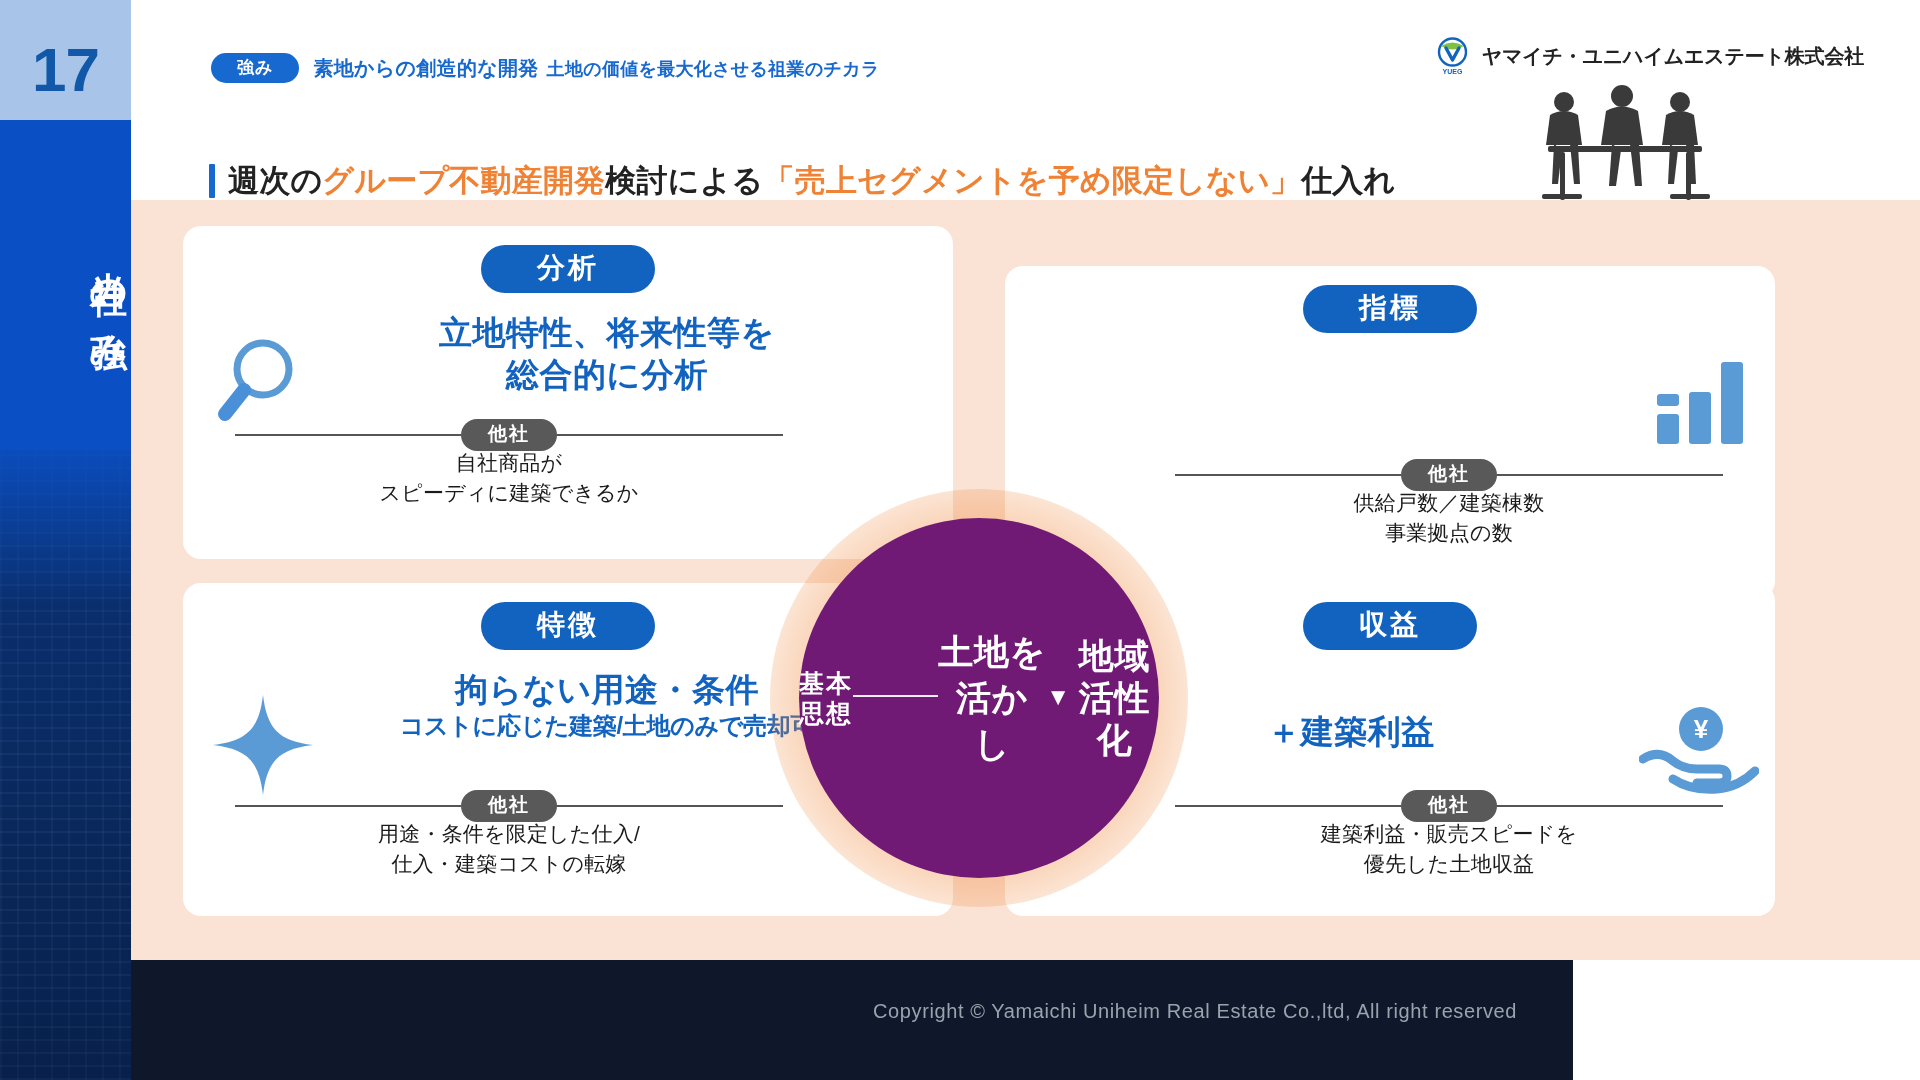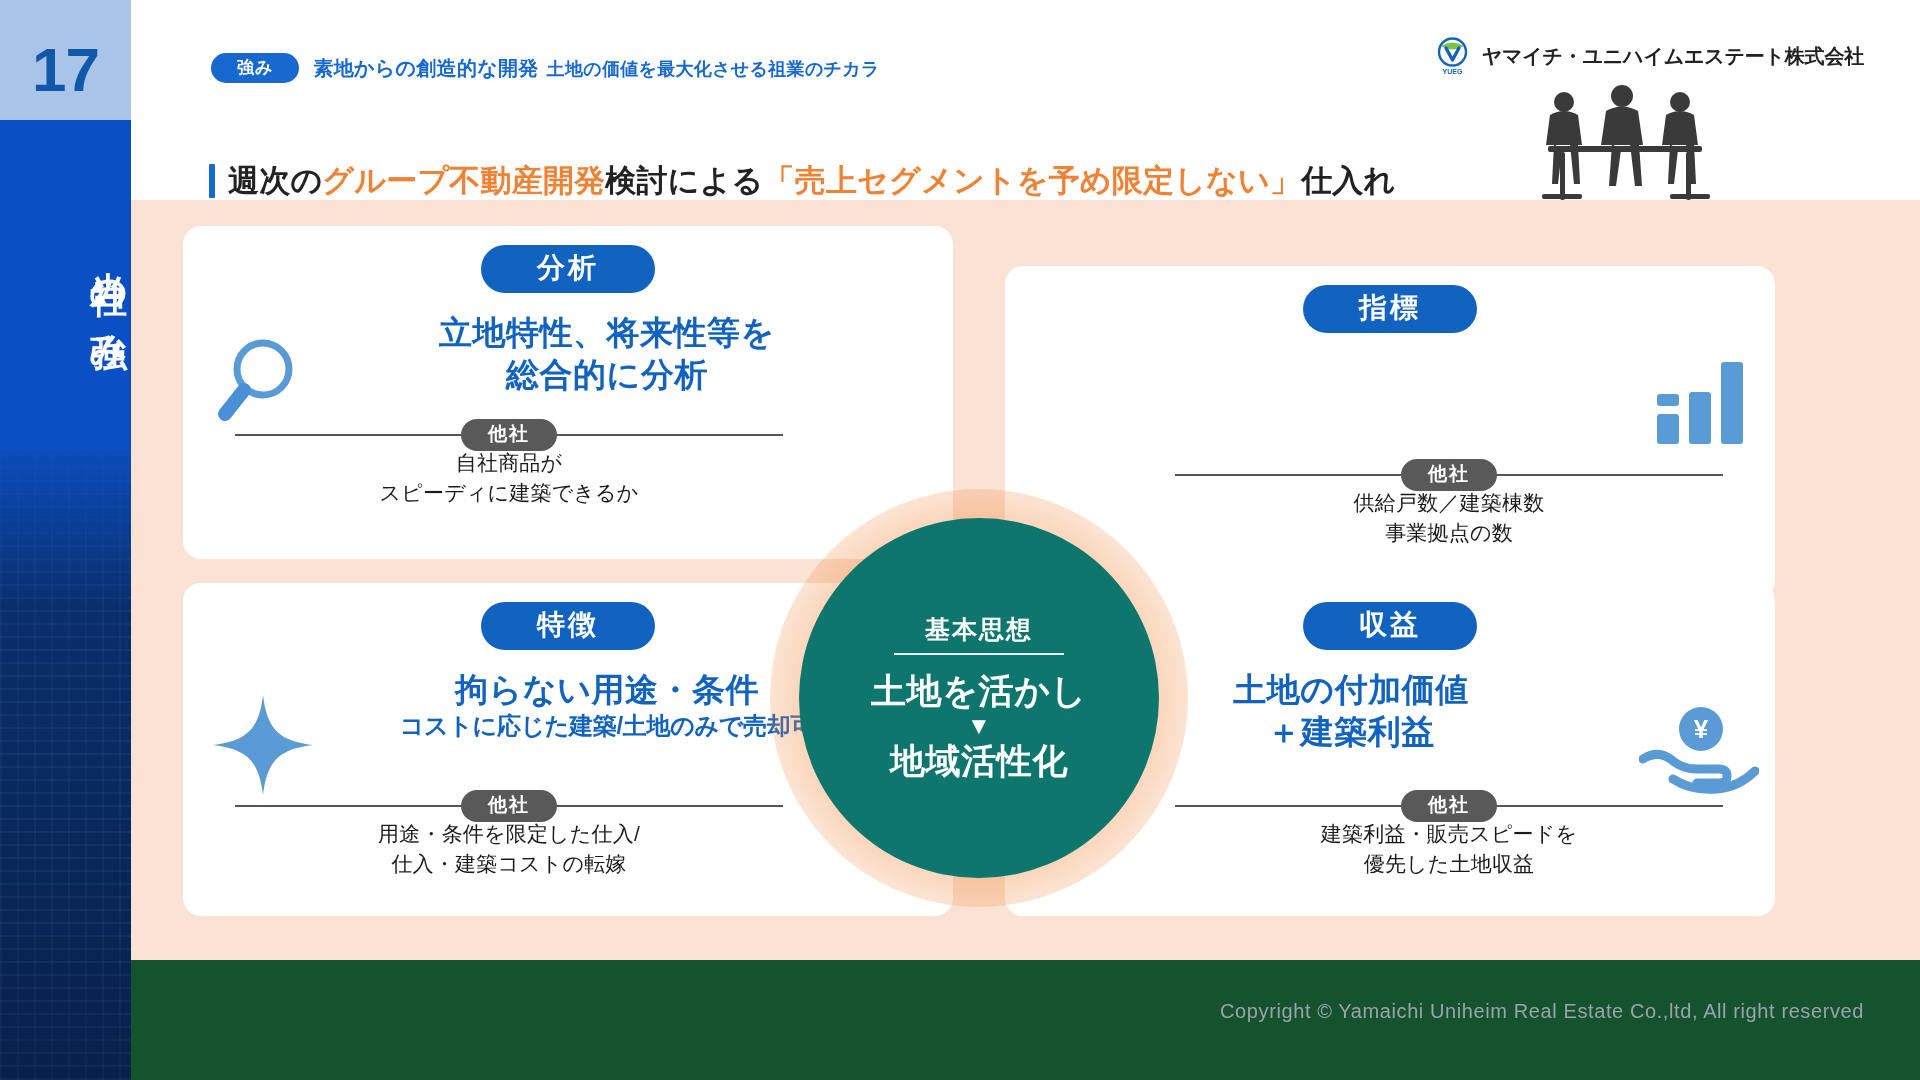--- a/index.html
+++ b/index.html
@@ -150,34 +150,34 @@
 
   
   .center-halo {
     position:absolute; left:50%; top:472px; transform:translate(-50%,-50%);
     width:418px; height:418px; border-radius:50%;
     background:radial-gradient(circle, rgba(240,132,53,0.34) 60%, rgba(240,132,53,0.13) 78%, rgba(240,132,53,0.05) 100%);
   }
   .center-circle {
     position:absolute; left:50%; top:472px; transform:translate(-50%,-50%);
     width:360px; height:360px; border-radius:50%;
-    background:#0f766e;
-    display:flex; flex-direction:column; align-items:center; justify-content:center;
+    background:#701a75;
+    display:flex; flex-direction:row; align-items:center; justify-content:center;
     color:#ffffff; text-align:center;
   }
   .cc-label { font-size:25px; font-weight:700; letter-spacing:2px; line-height:1.2; }
   .cc-rule { width:170px; height:2px; background:rgba(255,255,255,0.92); margin:9px 0 13px; }
   .cc-main { font-size:35px; font-weight:700; line-height:1.31; letter-spacing:0.6px; }
   .cc-arrow { font-size:24px; line-height:0.95; margin:1px 0 2px; }
   .cc-bottom { font-size:35px; font-weight:700; letter-spacing:0.6px; line-height:1.2; }
 
   
   .footer {
-    position:absolute; left:131px; top:960px; width:1789px; height:120px;
-    background:#14532d;
+    position:absolute; left:131px; top:960px; width:1442px; height:120px;
+    background:#0f172a;
   }
   .copyright {
     position:absolute; right:56px; top:40px;
     color:#9aa3ad; font-size:20px; letter-spacing:0.6px; white-space:nowrap;
   }
 </style>
 </head>
 <body>
 
 <div class="rail">
@@ -316,21 +316,21 @@
             <path d="M52 2 C56 36 68 48 102 52 C68 56 56 68 52 102 C48 68 36 56 2 52 C36 48 48 36 52 2 Z" fill="#5b9bd5"></path>
           </svg>
         </div>
       </div>
     </div>
 
     <div class="card br">
       <div class="card-inner">
         <div class="cat-pill">収益</div>
         <div class="headline">
-          <span>土地の付加価値</span><br>
+          <br>
           <span>＋建築利益</span>
         </div>
         <div class="divider-row">
           <span class="dline"></span>
           <span class="other-pill">他社</span>
           <span class="dline"></span>
         </div>
         <div class="other-text">
           <span>建築利益・販売スピードを</span><br>
           <span>優先した土地収益</span>

